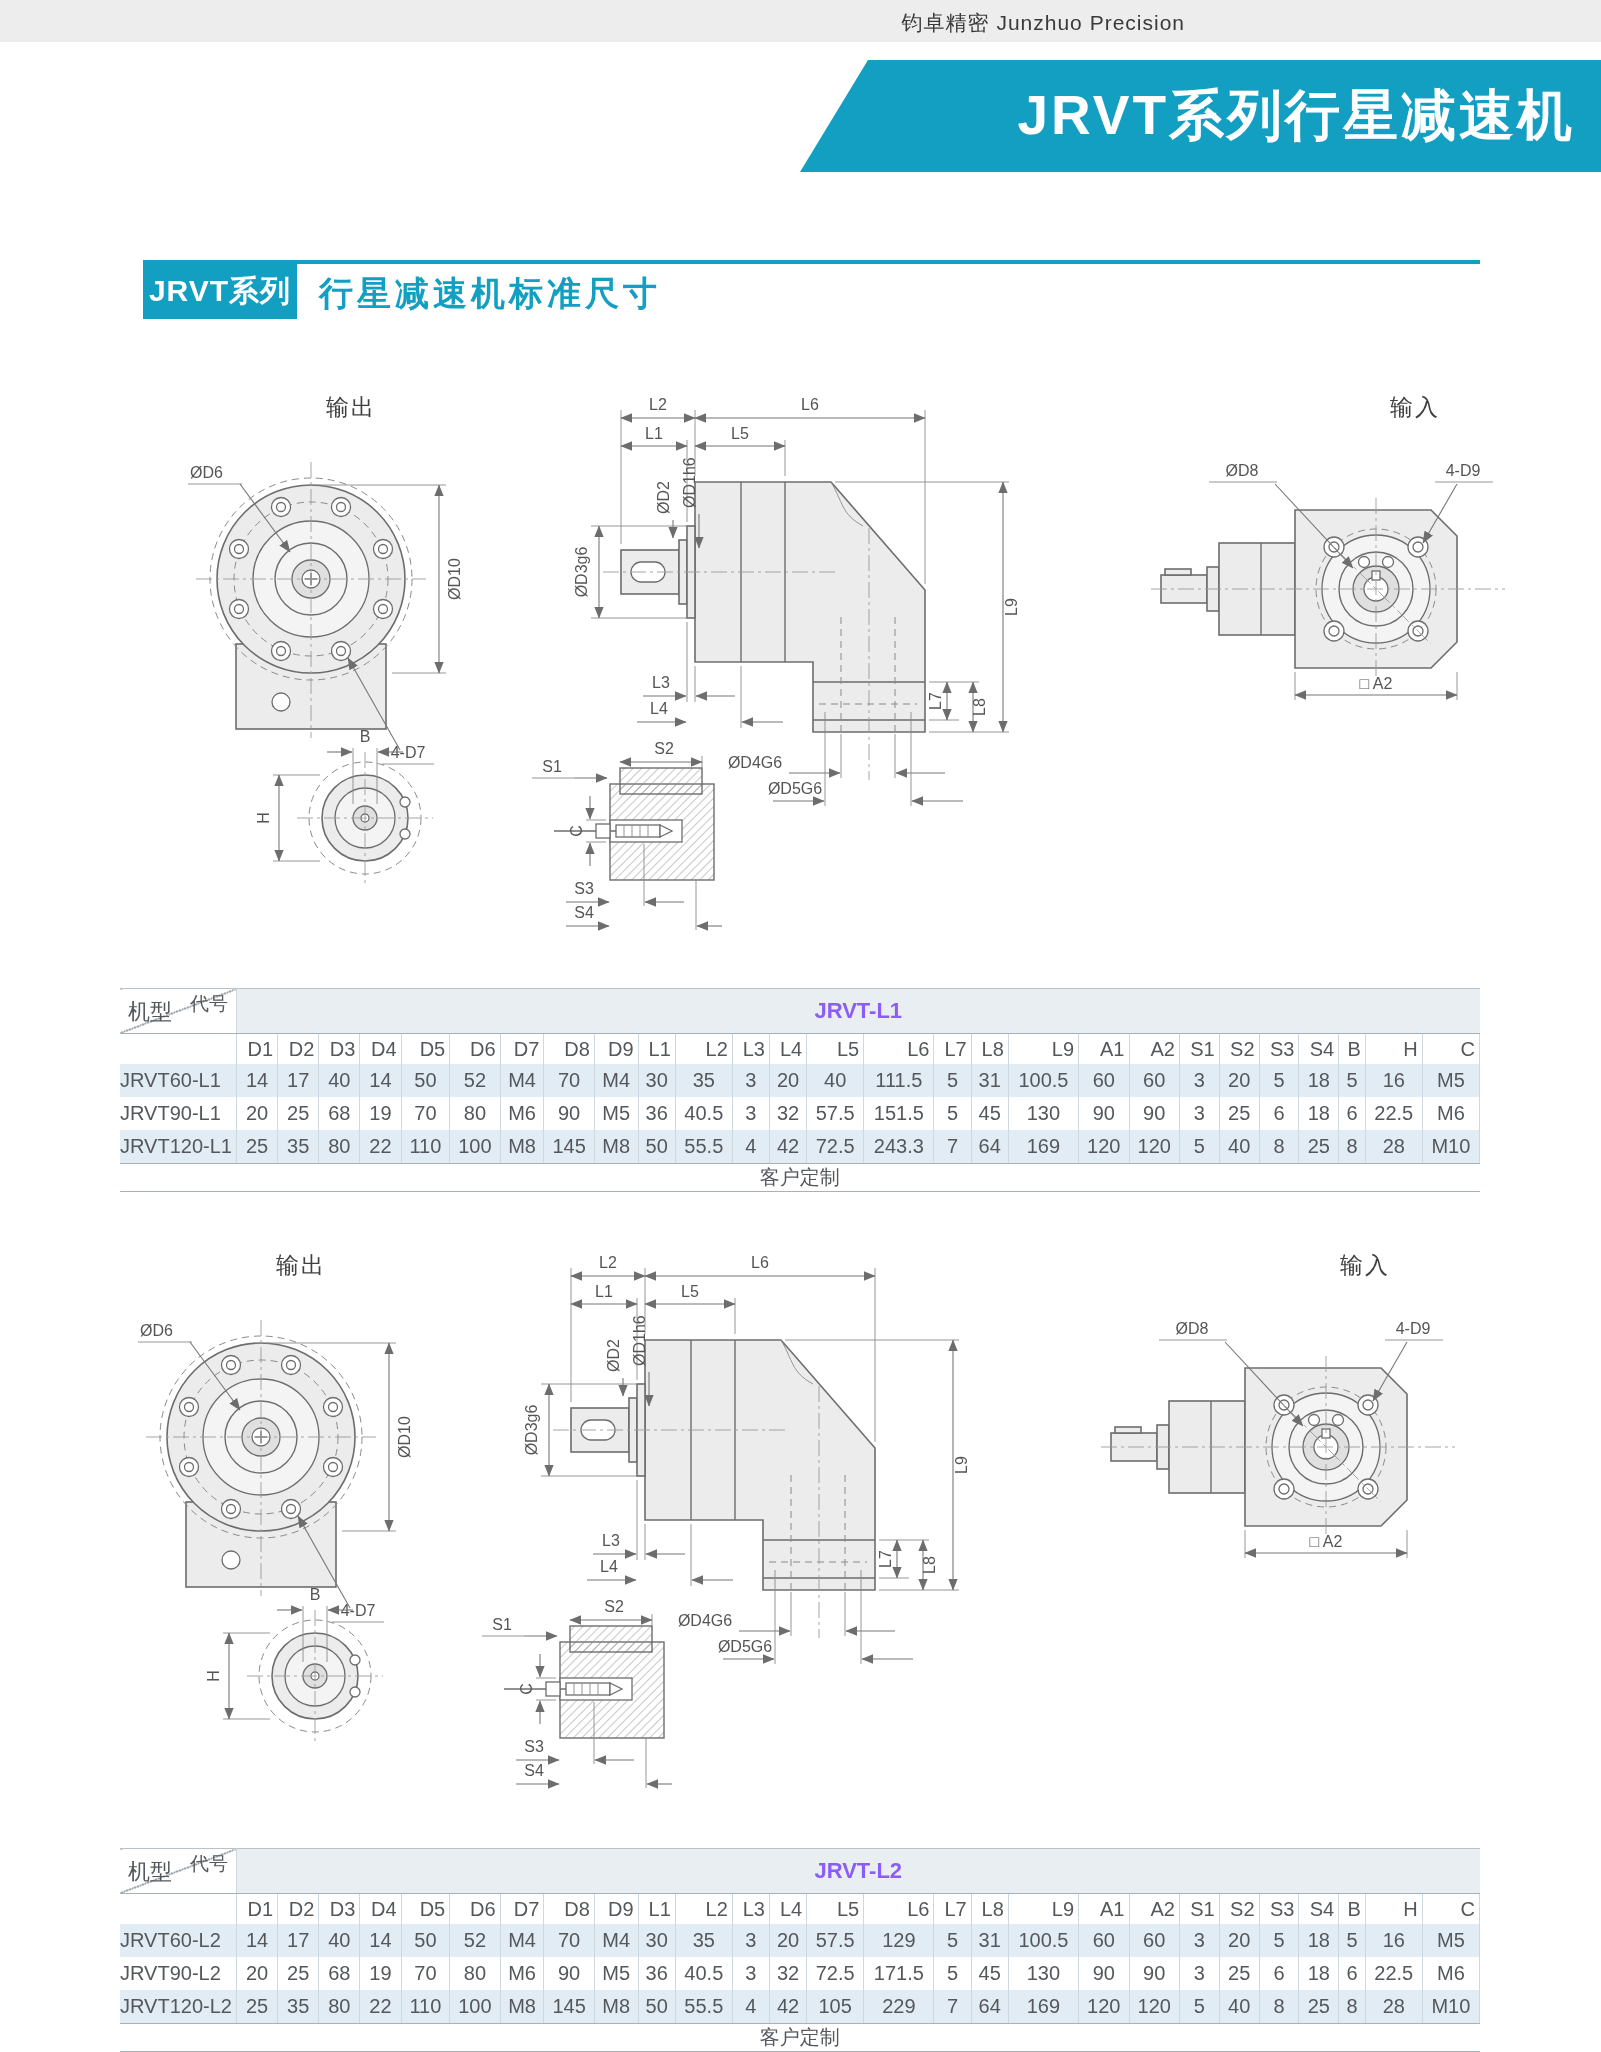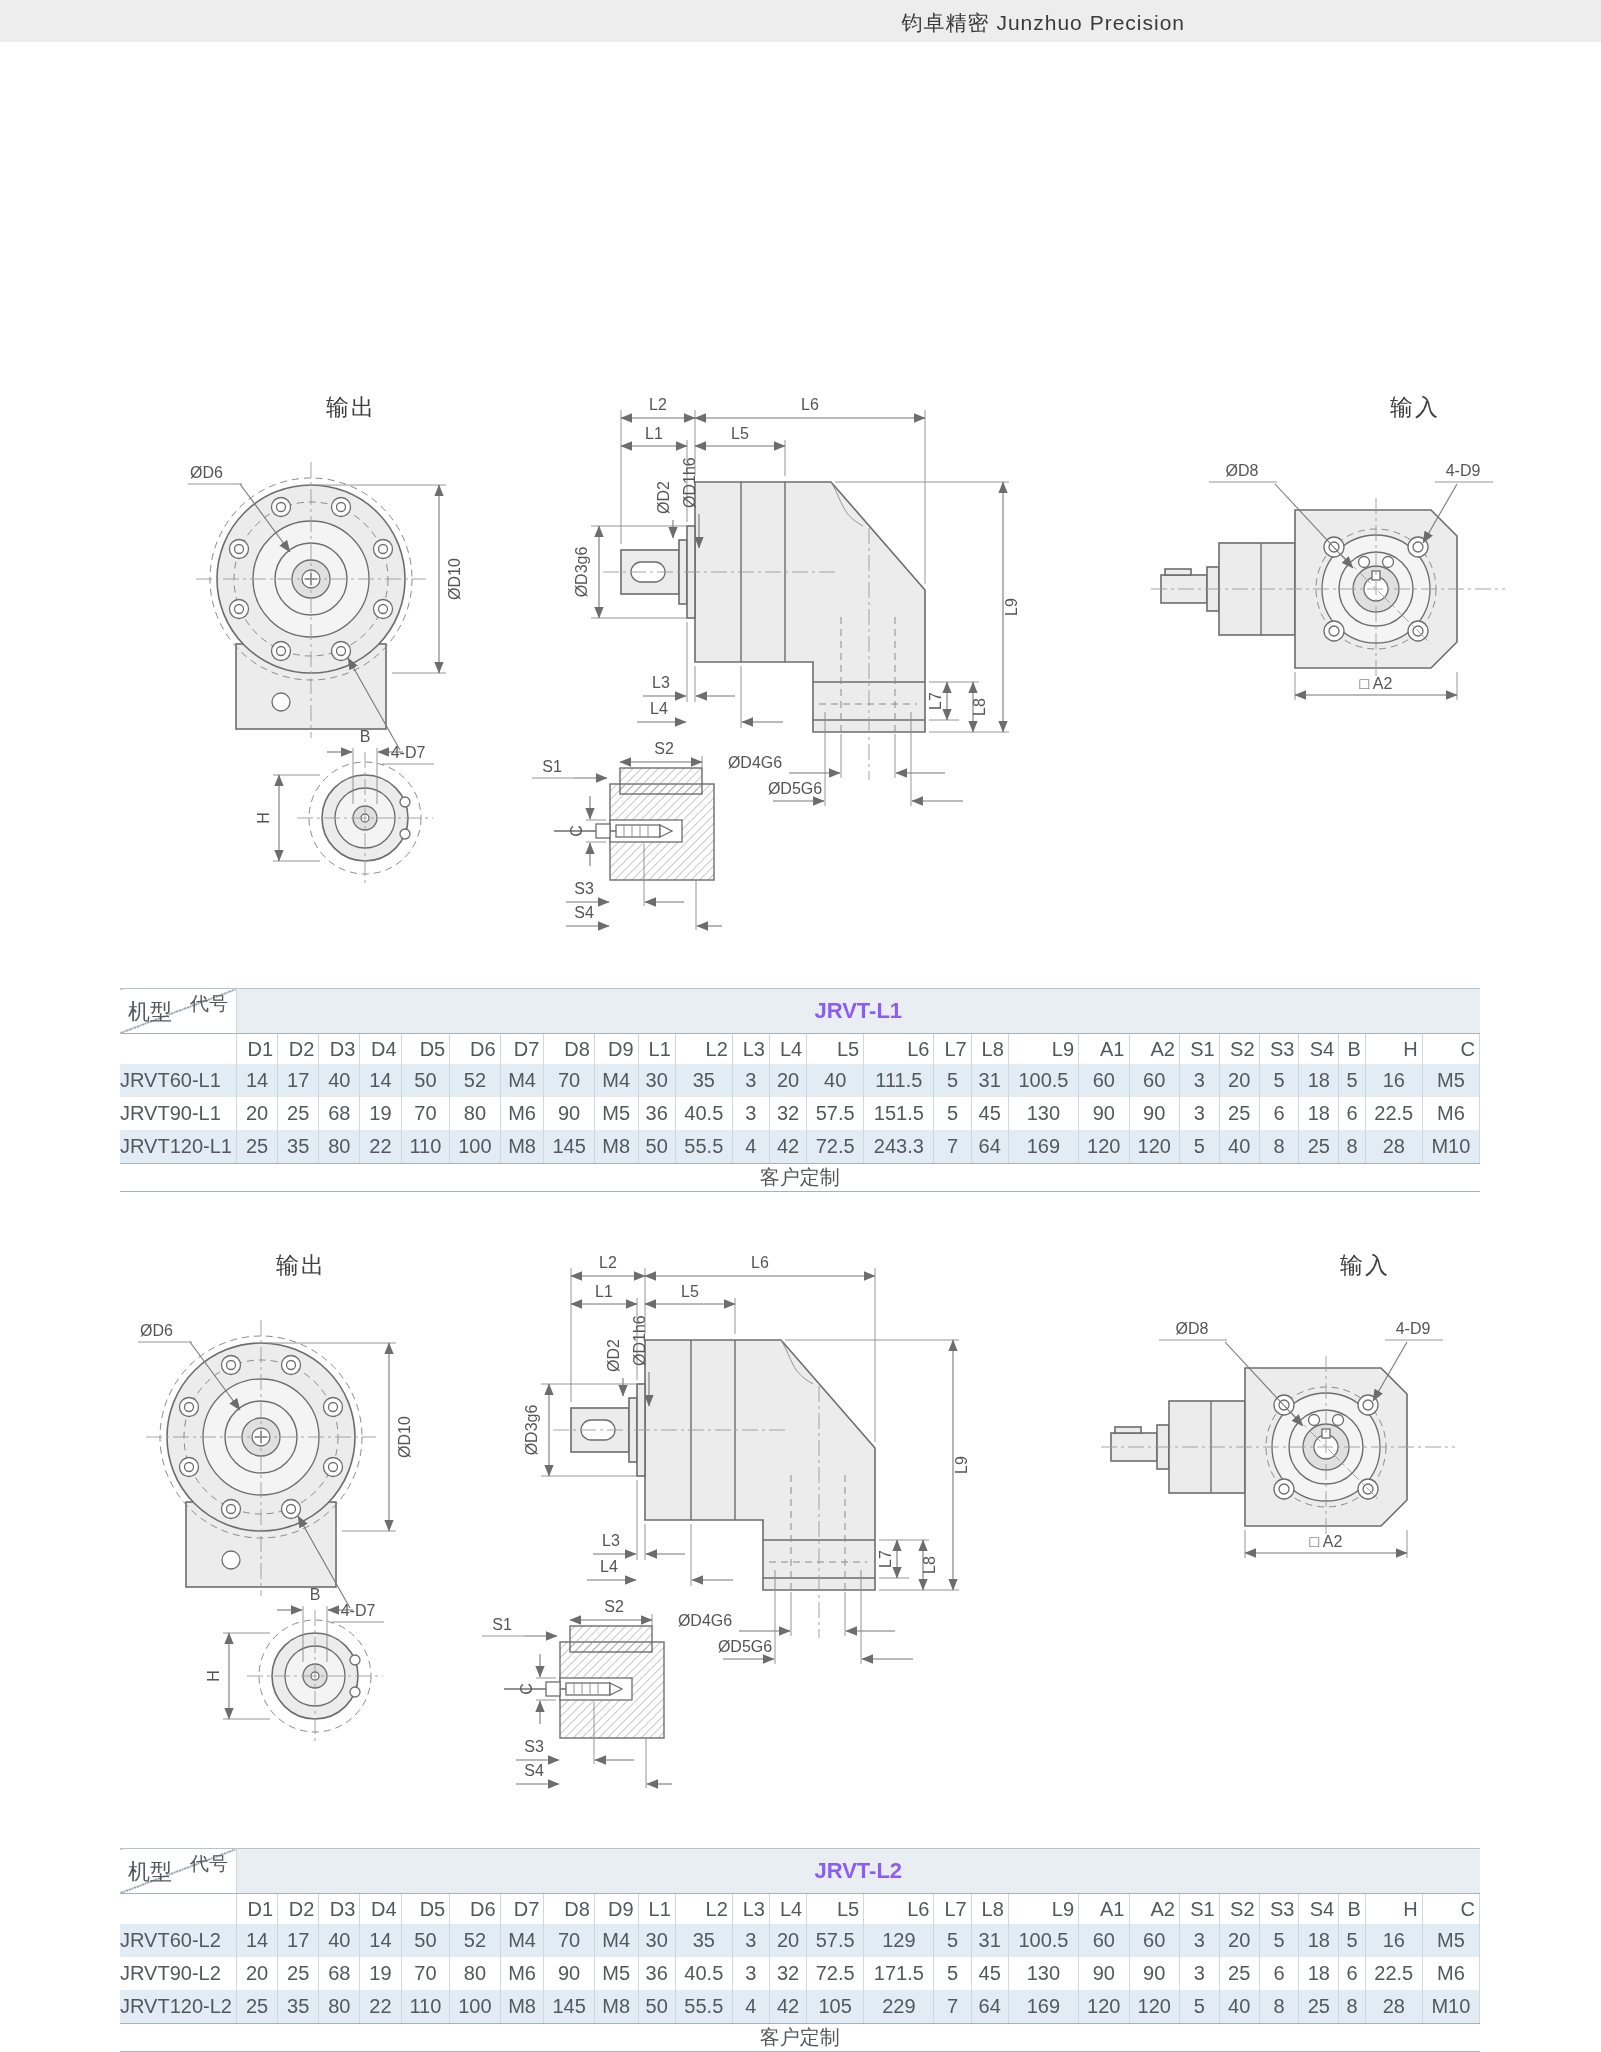--- a/index.html
+++ b/index.html
@@ -279,21 +279,28 @@
         <line x1="150" y1="249" x2="312" y2="249" class="dim" marker-start="url(#mA)" marker-end="url(#mA)"></line>
         <text x="231" y="243" class="dt" text-anchor="middle">□ A2</text>
       </symbol>
     </defs>
   </svg>
 
   <div class="topbar">
     <span class="brand">钧卓精密 Junzhuo Precision</span>
   </div>
 
-
+  <div class="banner">
+    <span>JRVT系列行星减速机</span>
+  </div>
+
+  <div class="sechead">
+    <span class="sectag">JRVT系列</span>
+    <span class="sectitle">行星减速机标准尺寸</span>
+  </div>
 
   <div class="drawings s1">
     <div class="dtitle t-out">输出</div>
     <div class="dtitle t-in">输入</div>
     <svg class="dv dv-a" width="300" height="340">
         <use href="#sym-output" width="300" height="340"></use>
       </svg>
     <svg class="dv dv-e" width="240" height="170">
         <use href="#sym-shaftend" width="240" height="170"></use>
       </svg>

